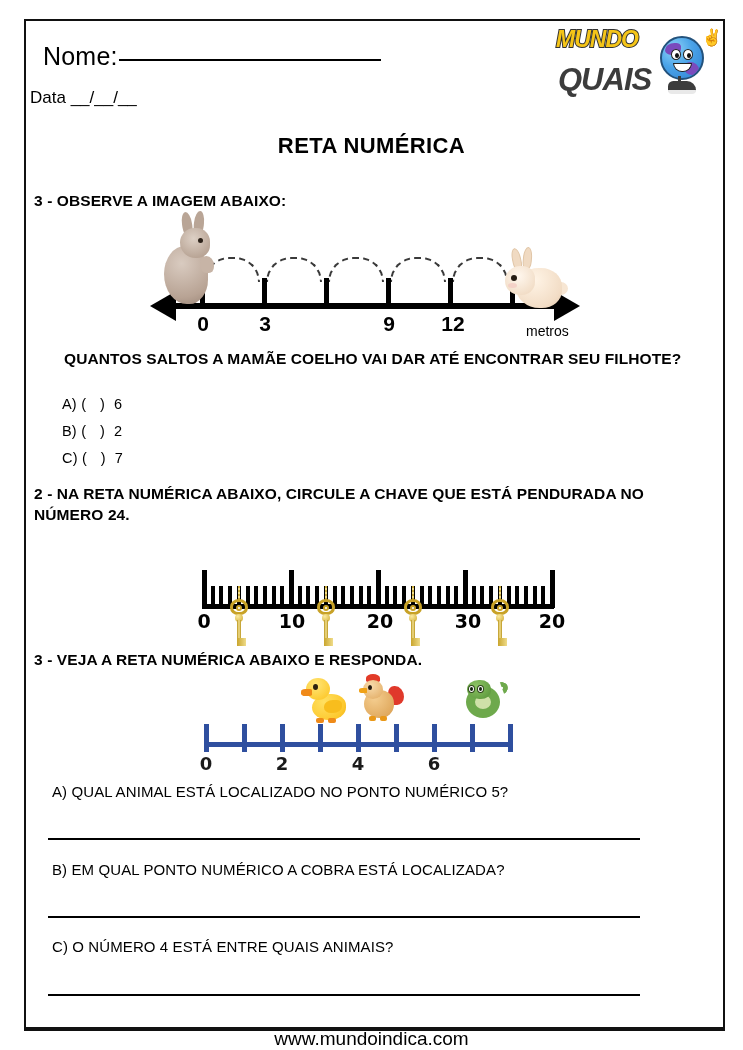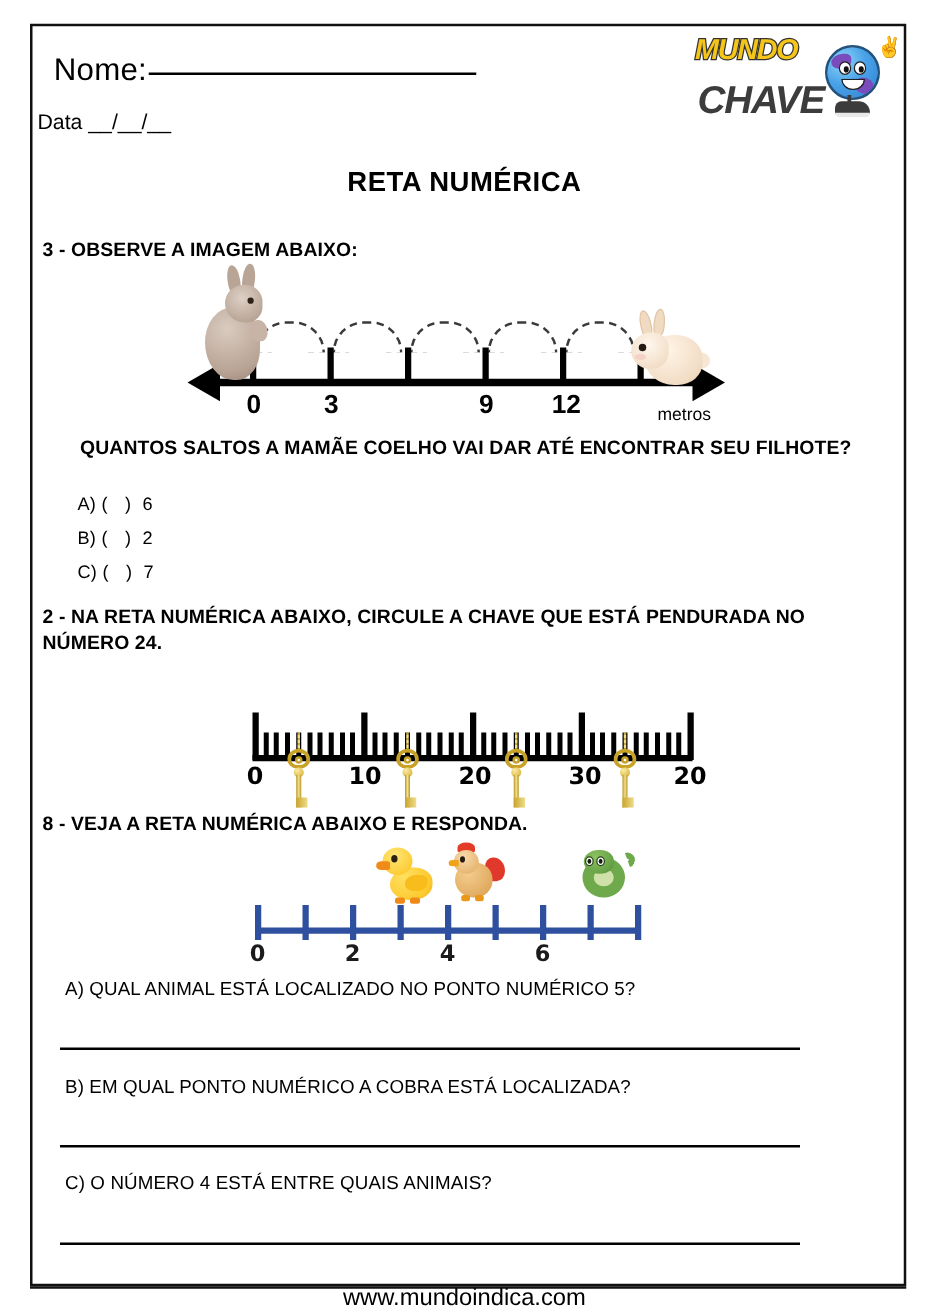--- a/index.html
+++ b/index.html
@@ -669,21 +669,21 @@
 
 <div class="page-frame"></div>
 
 <div class="hdr-nome">
   <span>Nome:</span><span class="rule"></span>
 </div>
 <div class="hdr-data">Data __/__/__</div>
 
 <div class="logo">
   <div class="logo-mundo">MUNDO</div>
-  <div class="logo-indica">CHAVE</div>
+  <div class="logo-indica">QUAIS</div>
   <div class="logo-globe">
     <div class="land-a"></div>
     <div class="land-b"></div>
     <div class="eye l">
         <div class="pupil"></div>
       </div>
     <div class="eye r">
         <div class="pupil"></div>
       </div>
     <div class="smile"></div>
@@ -841,21 +841,21 @@
         <div class="chain"></div>
         <div class="bow"></div>
         <div class="bowhole"></div>
         <div class="knob"></div>
         <div class="shaft"></div>
         <div class="bit"></div>
       </div>
     </div>
 </div>
 
-<div class="q-head" id="q3-head">8 - VEJA A RETA NUMÉRICA ABAIXO E RESPONDA.</div>
+<div class="q-head" id="q3-head">3 - VEJA A RETA NUMÉRICA ABAIXO E RESPONDA.</div>
 
 <div class="fig3">
   <div class="f3-axis"></div>
   <div id="f3-ticks">
       <div class="f3-tick" style="left: 7.5px;"></div>
       <div class="f3-tick" style="left: 45.5px;"></div>
       <div class="f3-tick" style="left: 83.5px;"></div>
       <div class="f3-tick" style="left: 121.5px;"></div>
       <div class="f3-tick" style="left: 159.5px;"></div>
       <div class="f3-tick" style="left: 197.5px;"></div>

